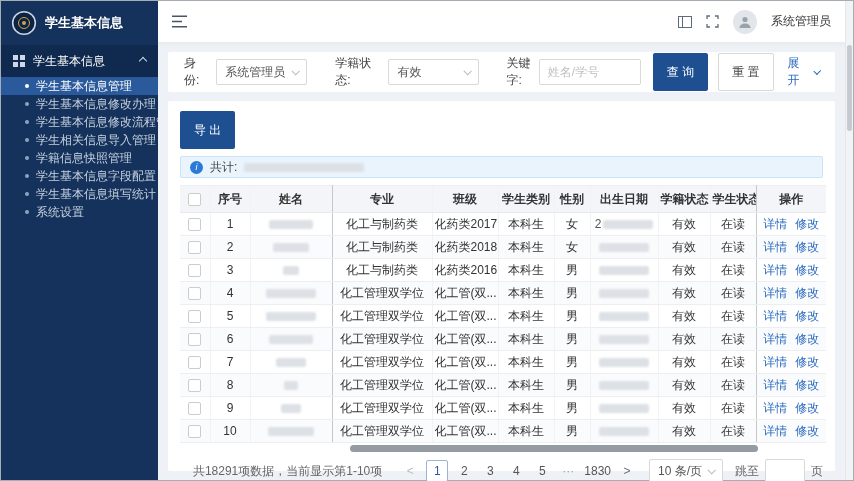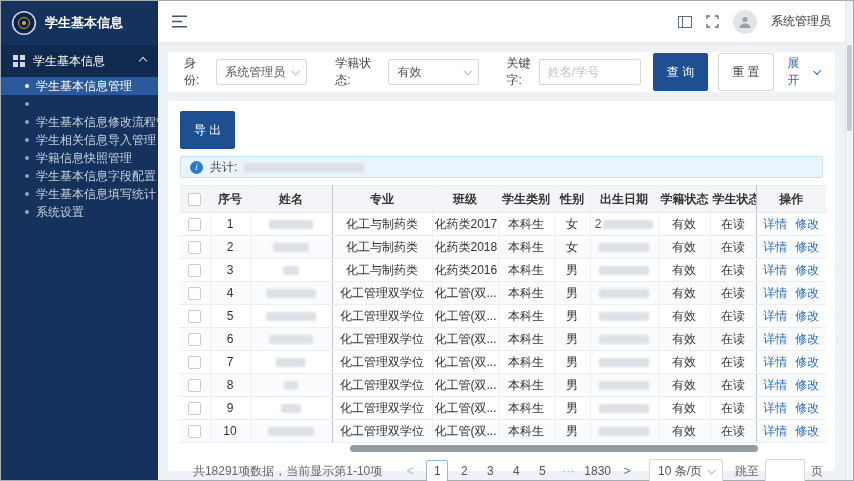--- a/index.html
+++ b/index.html
@@ -104,20 +104,21 @@
       <span>学生基本信息</span>
       <span class="chev up"></span>
     </div>
     <nav id="sb-items">
         <div class="sb-item active">
           <span class="sb-dot"></span>
           <span>学生基本信息管理</span>
         </div>
         <div class="sb-item">
           <span class="sb-dot"></span>
+          <span>学生基本信息修改办理</span>
         </div>
         <div class="sb-item">
           <span class="sb-dot"></span>
           <span>学生基本信息修改流程管理</span>
         </div>
         <div class="sb-item">
           <span class="sb-dot"></span>
           <span>学生相关信息导入管理</span>
         </div>
         <div class="sb-item">

